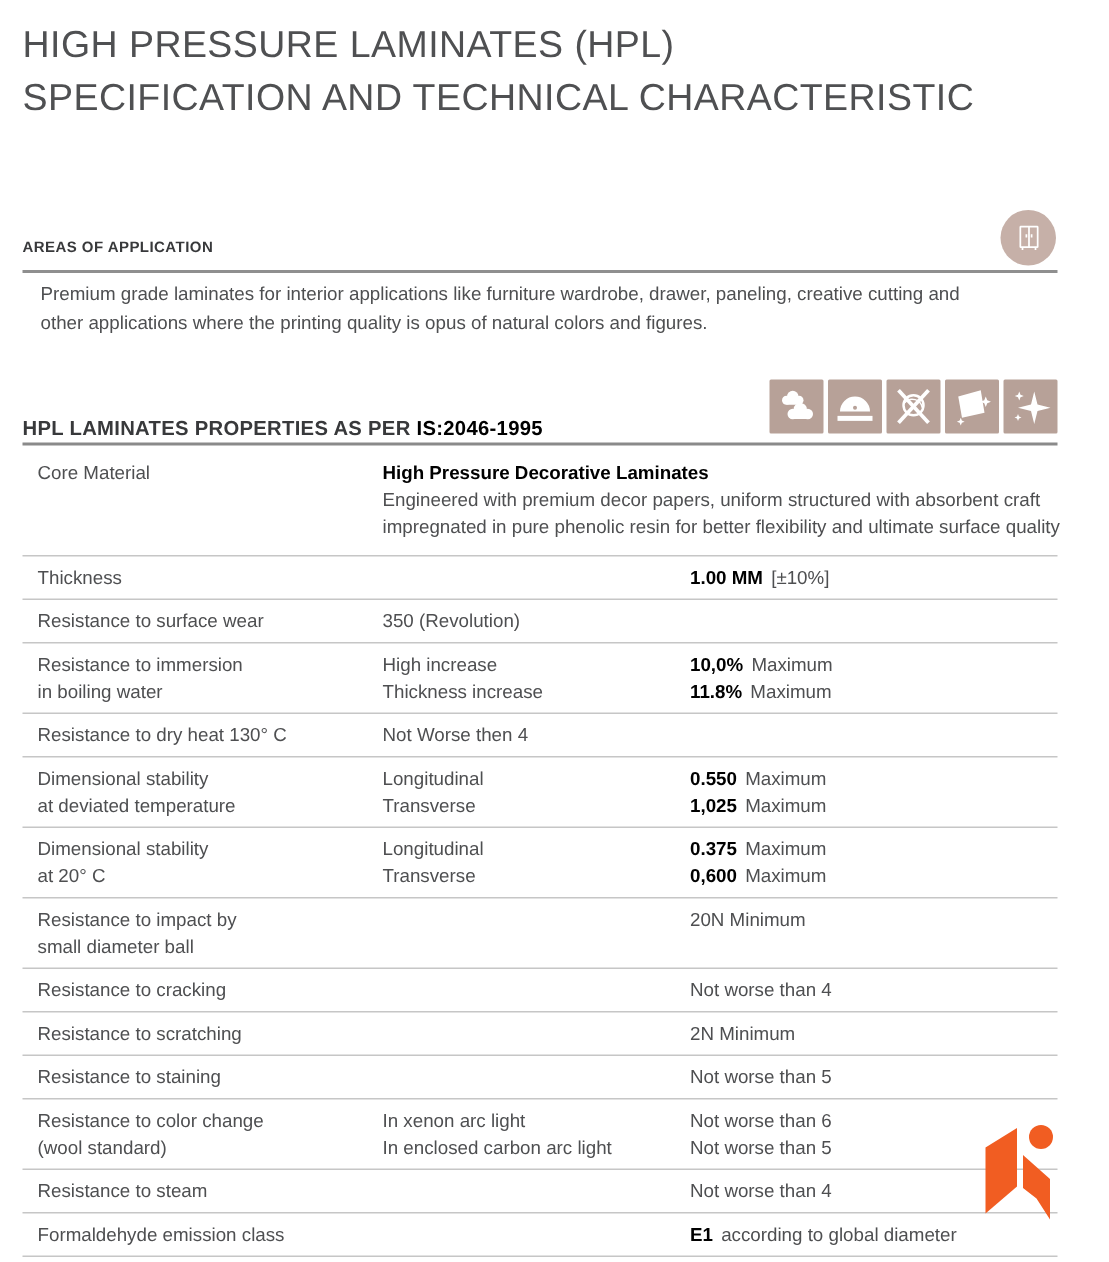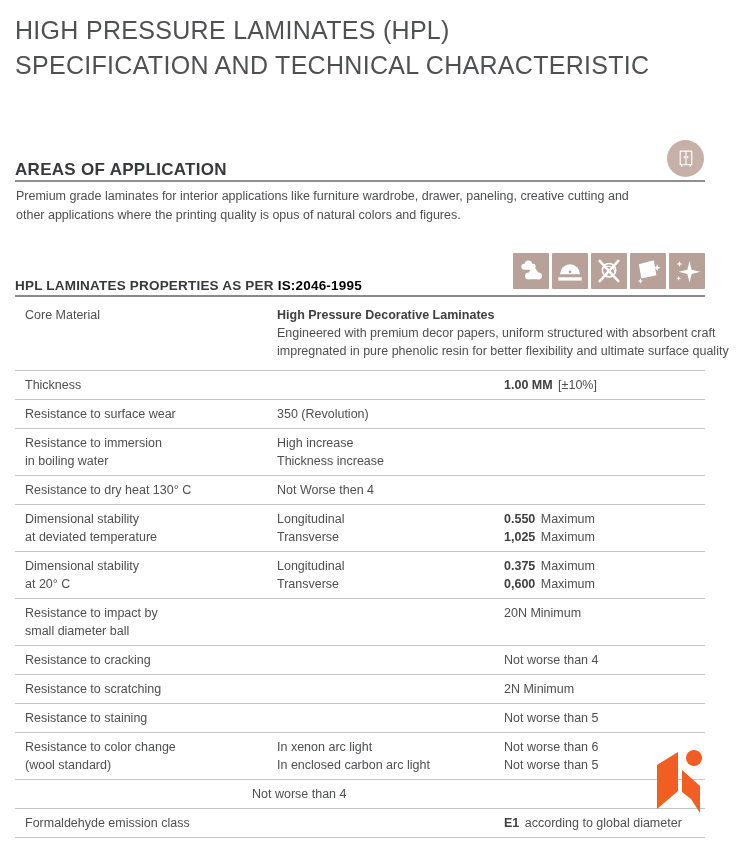--- a/index.html
+++ b/index.html
@@ -11,31 +11,31 @@
   }
   
   .doc-title {
     position:absolute; left:15px; top:13px;
     font-size:25px; font-weight:300; line-height:35px;
     color:#4f5052; letter-spacing:.3px; white-space:nowrap;
   }
   
   .areas-heading {
     position:absolute; left:15px; top:160px;
-    font-size:17px; font-weight:bold; color:#38393b; letter-spacing:.3px;
+    font-size:10px; font-weight:bold; color:#38393b; letter-spacing:.3px;
   }
   .areas-rule {
     position:absolute; left:15px; top:180px; width:690px; height:2px;
     background:#8f8f8f;
   }
   .areas-body {
     position:absolute; left:16px; top:187px;
     font-size:12.5px; line-height:19px; color:#4e4f51;
   }
-  .areas-body .line { white-space:nowrap; }
+  .areas-body .line { white-space:nowrap;margin-left:11px; }
   .circle-badge {
     position:absolute; left:667px; top:140px; width:37px; height:37px;
     border-radius:50%; background:#c6b0a8;
     display:flex; align-items:center; justify-content:center;
   }
   
   .props-heading {
     position:absolute; left:15px; top:278px;
     font-size:13.5px; font-weight:bold; color:#38393b; letter-spacing:.2px;
     white-space:nowrap;
@@ -48,29 +48,29 @@
   .picto {
     width:36px; height:36px; background:#b7a198; border-radius:1px;
     display:flex; align-items:center; justify-content:center;
   }
   
   .props-table {
     position:absolute; left:15px; top:295px; width:690px;
     border-top:2px solid #8a8a8a; border-bottom:1px solid #c6c6c6;
     font-size:12.5px; color:#4e4f51;
   }
-  .t-row { display:flex; padding:5px 0 5px 10px; border-top:1px solid #c6c6c6;gap:22px; }
+  .t-row { display:flex; padding:5px 0 5px 10px; border-top:1px solid #c6c6c6; }
   .t-row:first-child { border-top:none; padding-top:9px; padding-bottom:10px; }
   .t-col { flex:none; }
   .t-col1 { width:230px; }
   .t-col2 { width:205px; }
   .t-col2.wide { flex:1; }
   .t-col3 { flex:1; }
   .t-line { line-height:18px; white-space:nowrap; }
-  .b { font-weight:bold; color:#404040; margin-right:2px; }
+  .b { font-weight:bold; color:#000000; margin-right:2px; }
   
   .brand-logo { position:absolute; left:653px; top:747px; z-index:5; }
   svg { display:block; }
 </style>
 </head>
 <body>
 
 <div class="page">
 
   <div class="doc-title">
@@ -179,20 +179,24 @@
       </div>
       <div class="t-row">
         <div class="t-col t-col1">
           <div class="t-line">Resistance to immersion</div>
           <div class="t-line">in boiling water</div>
         </div>
         <div class="t-col t-col2">
           <div class="t-line"><span>High increase</span></div>
           <div class="t-line"><span>Thickness increase</span></div>
         </div>
+        <div class="t-col t-col3">
+          <div class="t-line"><span class="b">10,0%</span><span> Maximum</span></div>
+          <div class="t-line"><span class="b">11.8%</span><span> Maximum</span></div>
+        </div>
       </div>
       <div class="t-row">
         <div class="t-col t-col1">
           <div class="t-line">Resistance to dry heat 130° C</div>
         </div>
         <div class="t-col t-col2">
           <div class="t-line"><span>Not Worse then 4</span></div>
         </div>
         <div class="t-col t-col3"></div>
       </div>
@@ -269,20 +273,23 @@
         <div class="t-col t-col2">
           <div class="t-line"><span>In xenon arc light</span></div>
           <div class="t-line"><span>In enclosed carbon arc light</span></div>
         </div>
         <div class="t-col t-col3">
           <div class="t-line"><span>Not worse than 6</span></div>
           <div class="t-line"><span>Not worse than 5</span></div>
         </div>
       </div>
       <div class="t-row">
+        <div class="t-col t-col1">
+          <div class="t-line">Resistance to steam</div>
+        </div>
         <div class="t-col t-col2"></div>
         <div class="t-col t-col3">
           <div class="t-line"><span>Not worse than 4</span></div>
         </div>
       </div>
       <div class="t-row">
         <div class="t-col t-col1">
           <div class="t-line">Formaldehyde emission class</div>
         </div>
         <div class="t-col t-col2"></div>

